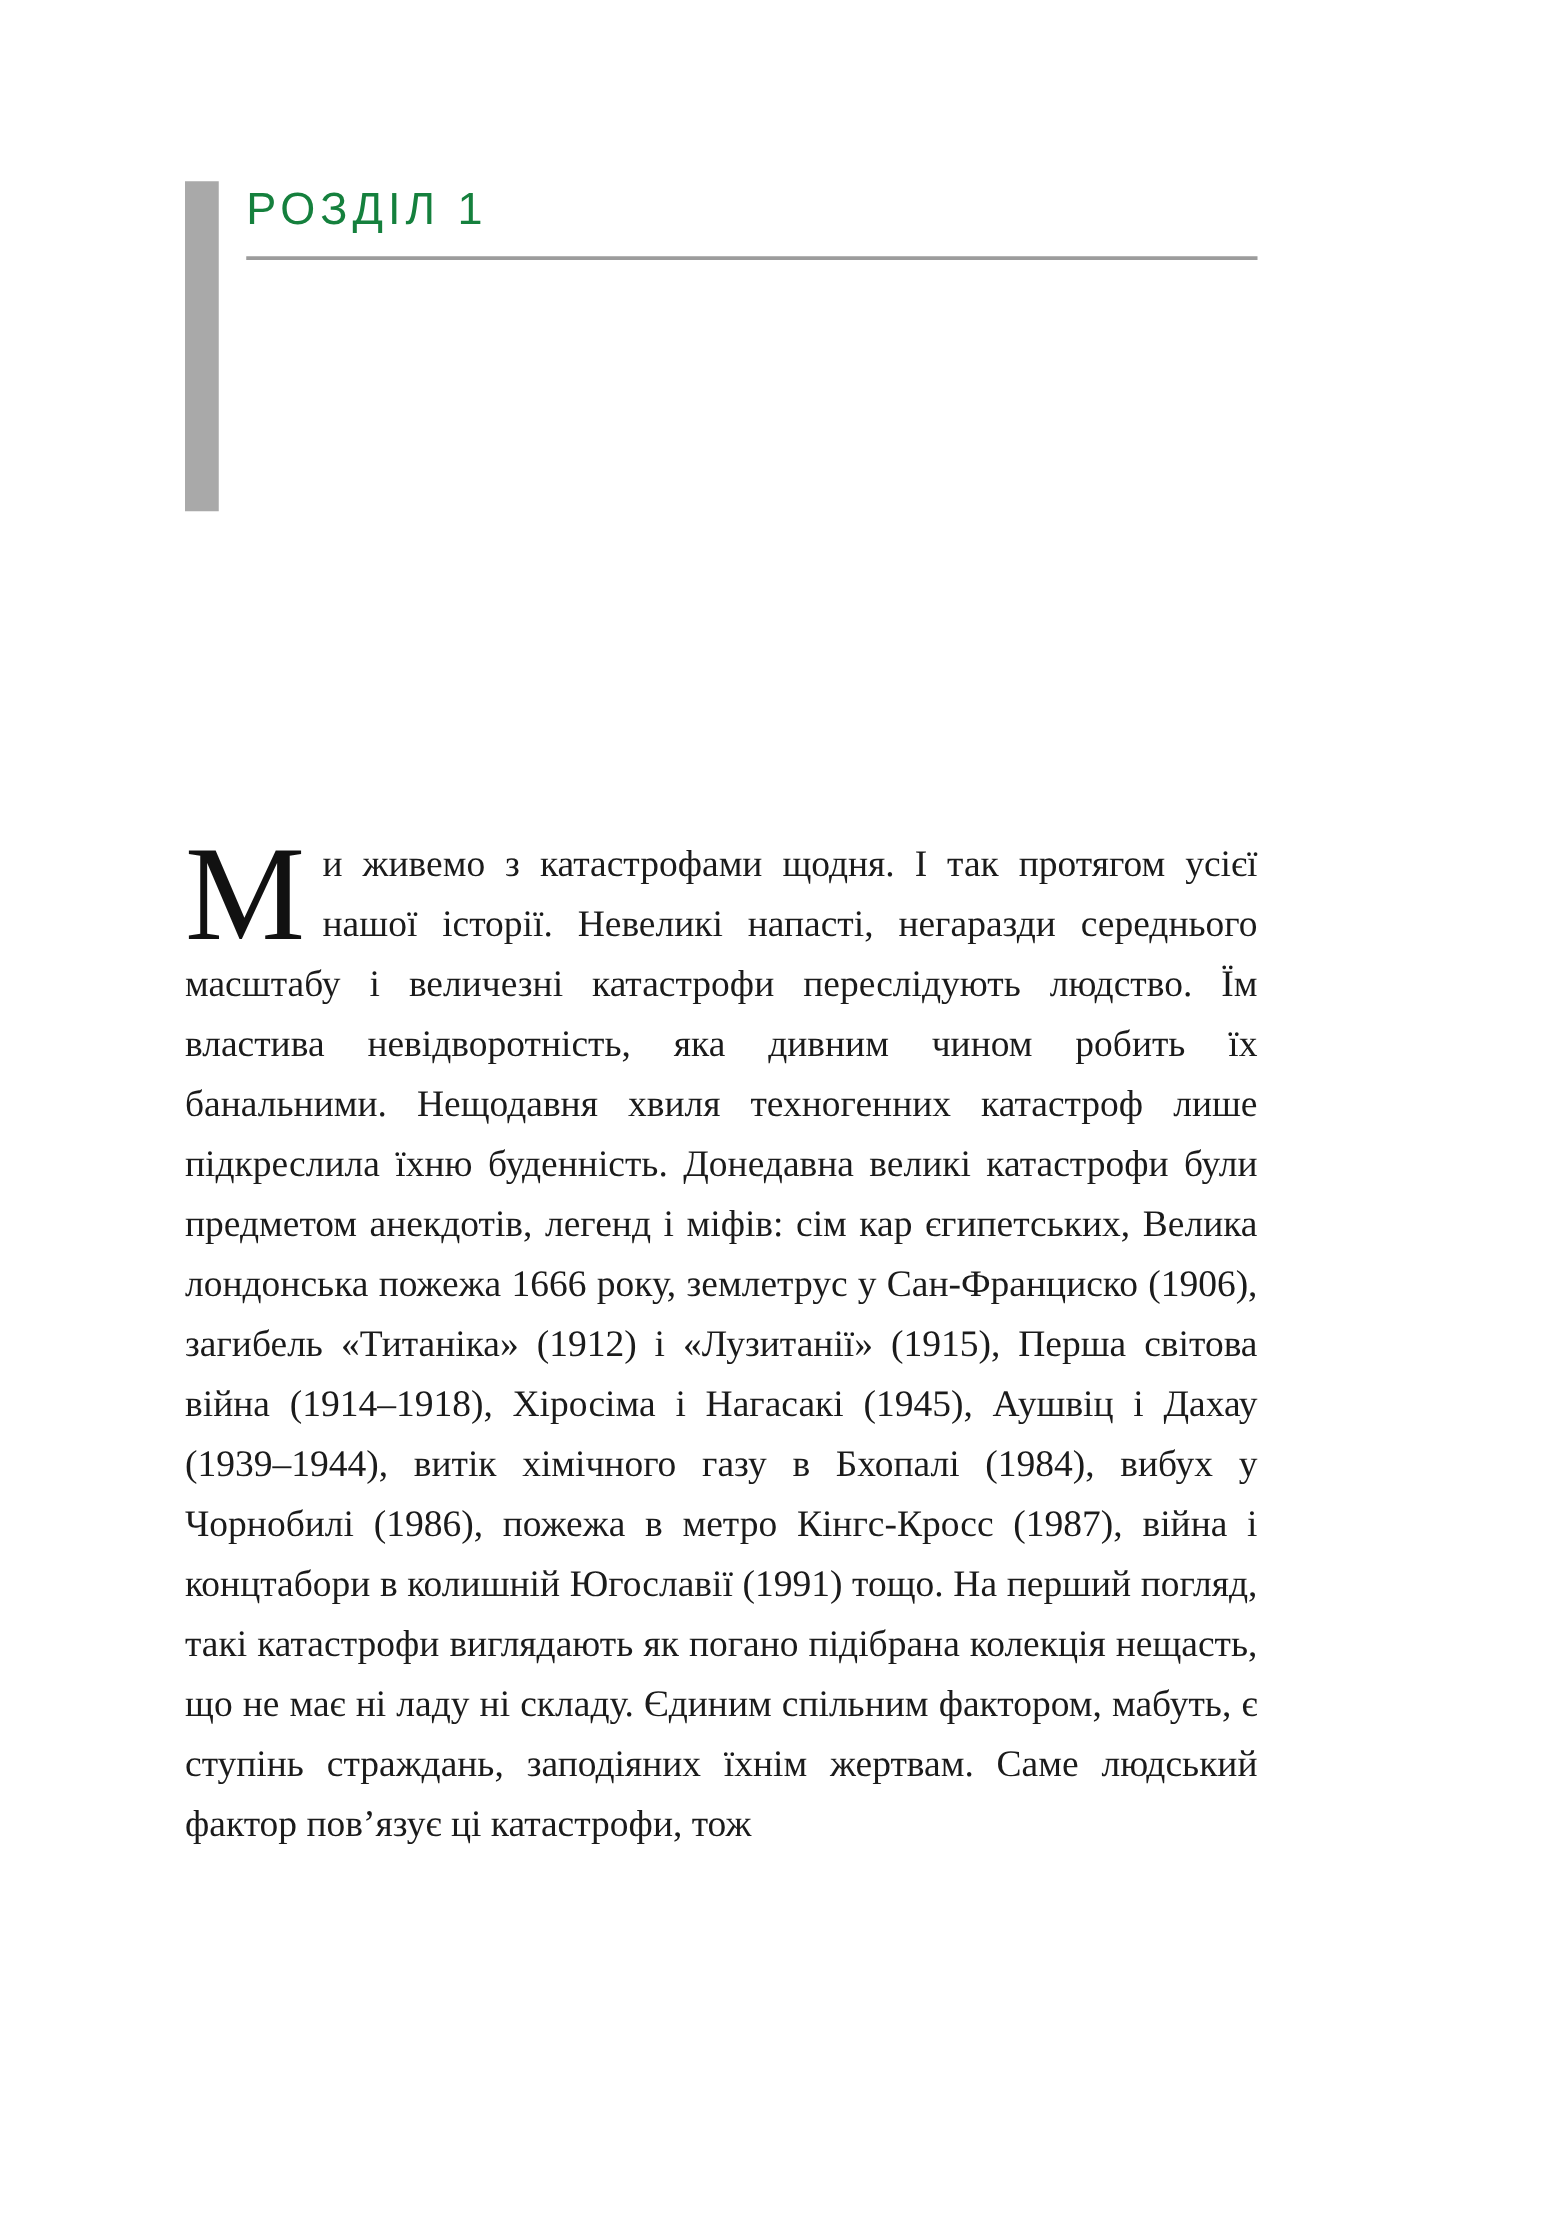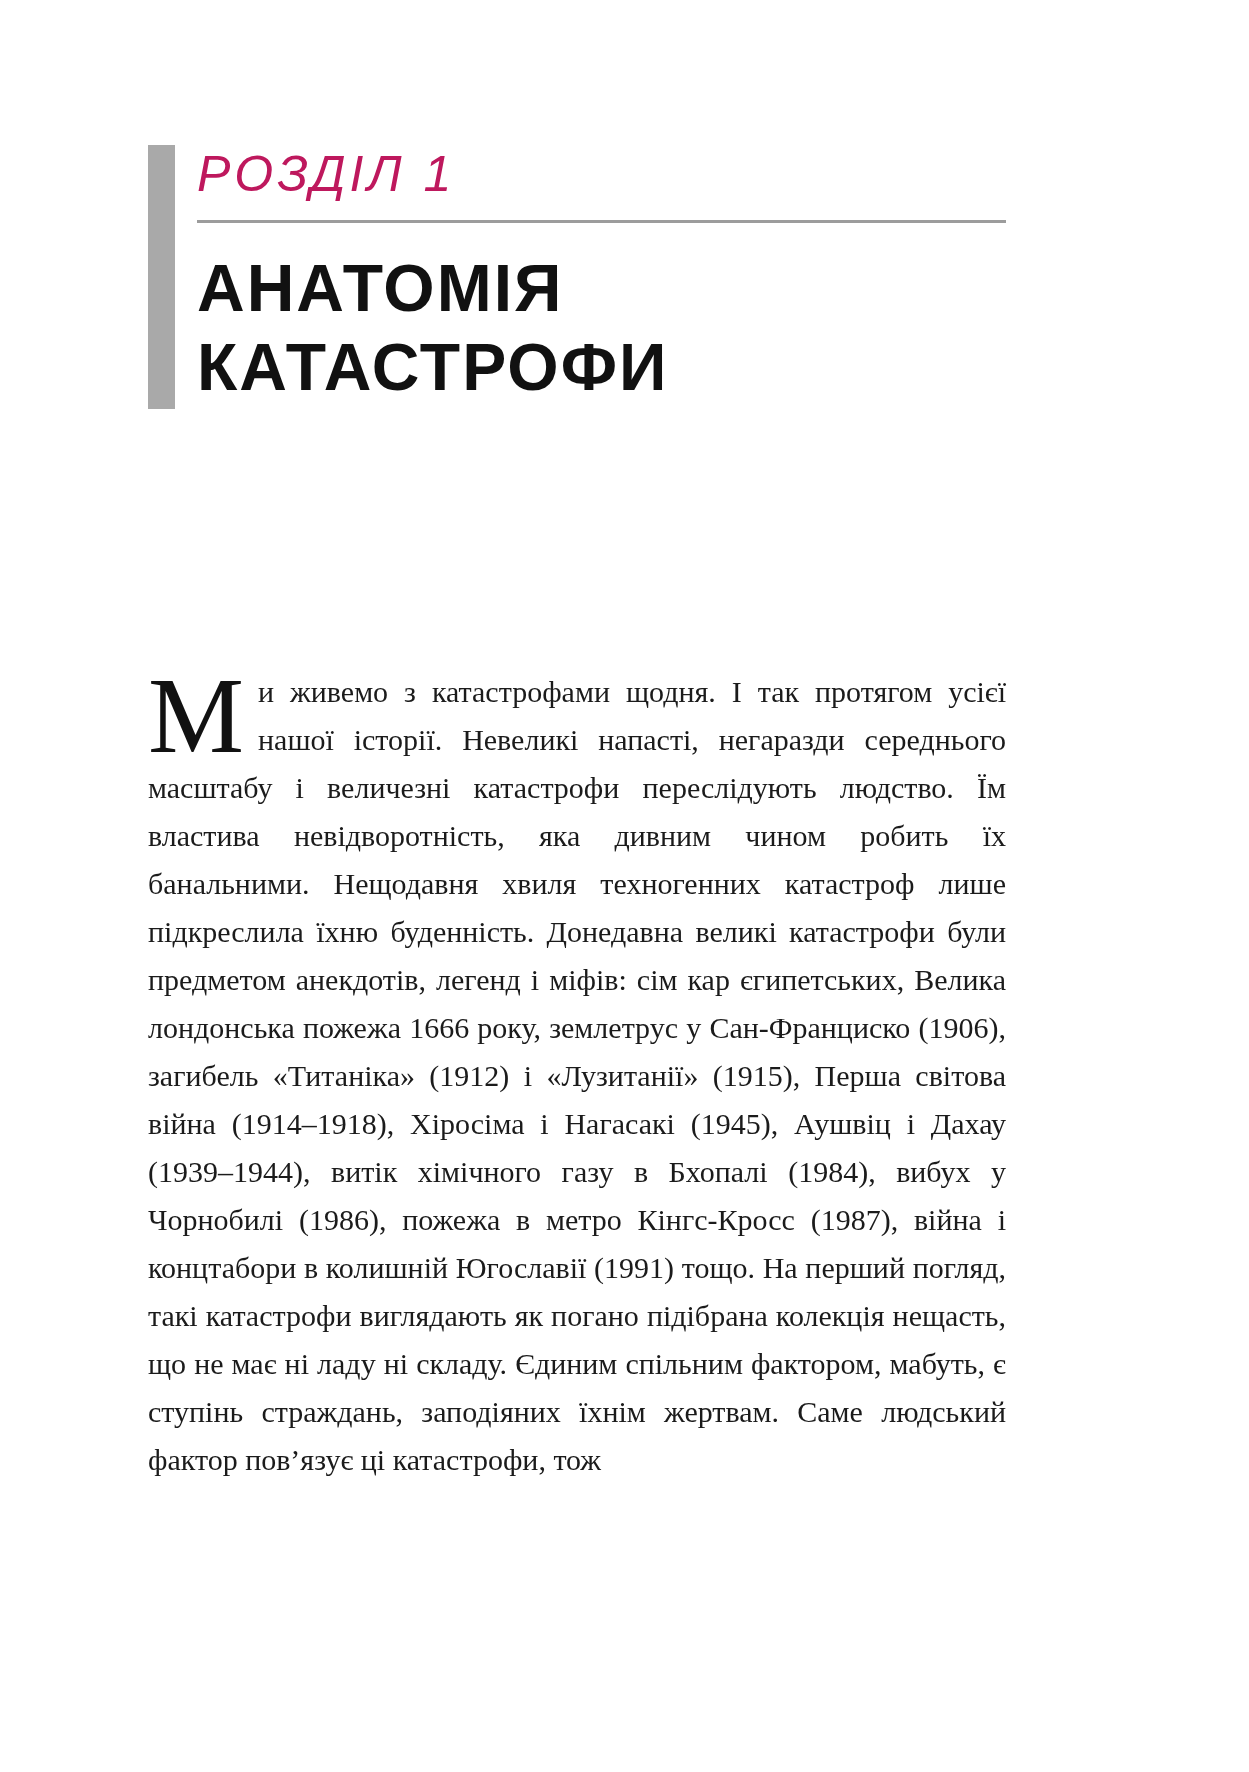--- a/index.html
+++ b/index.html
@@ -34,27 +34,26 @@
     min-height: 264px;
   }
 
   .header-content {
     padding-left: 22px;
     flex: 1;
   }
 
   .chapter-label {
     font-family: "Liberation Sans", "DejaVu Sans", sans-serif;
-    font-size: 50px;
+    font-size: 36px;
     font-weight: 400;
     letter-spacing: 4px;
-    color: #be185d;
+    color: #15803d;
     line-height: 1.1;
     padding-top: 2px;
-    font-style: italic;
   }
 
   .rule {
     margin-top: 18px;
     height: 3px;
     background: #9c9c9c;
     width: 100%;
   }
 
   .chapter-title {
@@ -97,24 +96,20 @@
 </head>
 <body>
 
 <div class="page">
 
   <header class="chapter-header">
     <div class="accent-bar"></div>
     <div class="header-content">
       <div class="chapter-label">РОЗДІЛ 1</div>
       <div class="rule"></div>
-      <h1 class="chapter-title">
-        <span>АНАТОМІЯ</span><br>
-        <span>КАТАСТРОФИ</span>
-      </h1>
     </div>
   </header>
 
   <main class="body-block">
     <p class="body-text">
       <span class="dropcap">М</span><span>и живемо з катастрофами щодня. І так протягом усієї нашої історії. Невеликі напасті, негаразди середнього масштабу і величезні катастрофи переслідують людство. Їм властива невідворотність, яка дивним чином робить їх банальними. Нещодавня хвиля техногенних катастроф лише підкреслила їхню буденність. Донедавна великі катастрофи були предметом анекдотів, легенд і міфів: сім кар єгипетських, Велика лондонська пожежа 1666 року, землетрус у Сан-Франциско (1906), загибель «Титаніка» (1912) і «Лузитанії» (1915), Перша світова війна (1914–1918), Хіросіма і Нагасакі (1945), Аушвіц і Дахау (1939–1944), витік хімічного газу в Бхопалі (1984), вибух у Чорнобилі (1986), пожежа в метро Кінгс-Кросс (1987), війна і концтабори в колишній Югославії (1991) тощо. На перший погляд, такі катастрофи виглядають як погано підібрана колекція нещасть, що не має ні ладу ні складу. Єдиним спільним фактором, мабуть, є ступінь страждань, заподіяних їхнім жертвам. Саме людський фактор пов’язує ці катастрофи, тож</span>
     </p>
   </main>
 
 </div>

